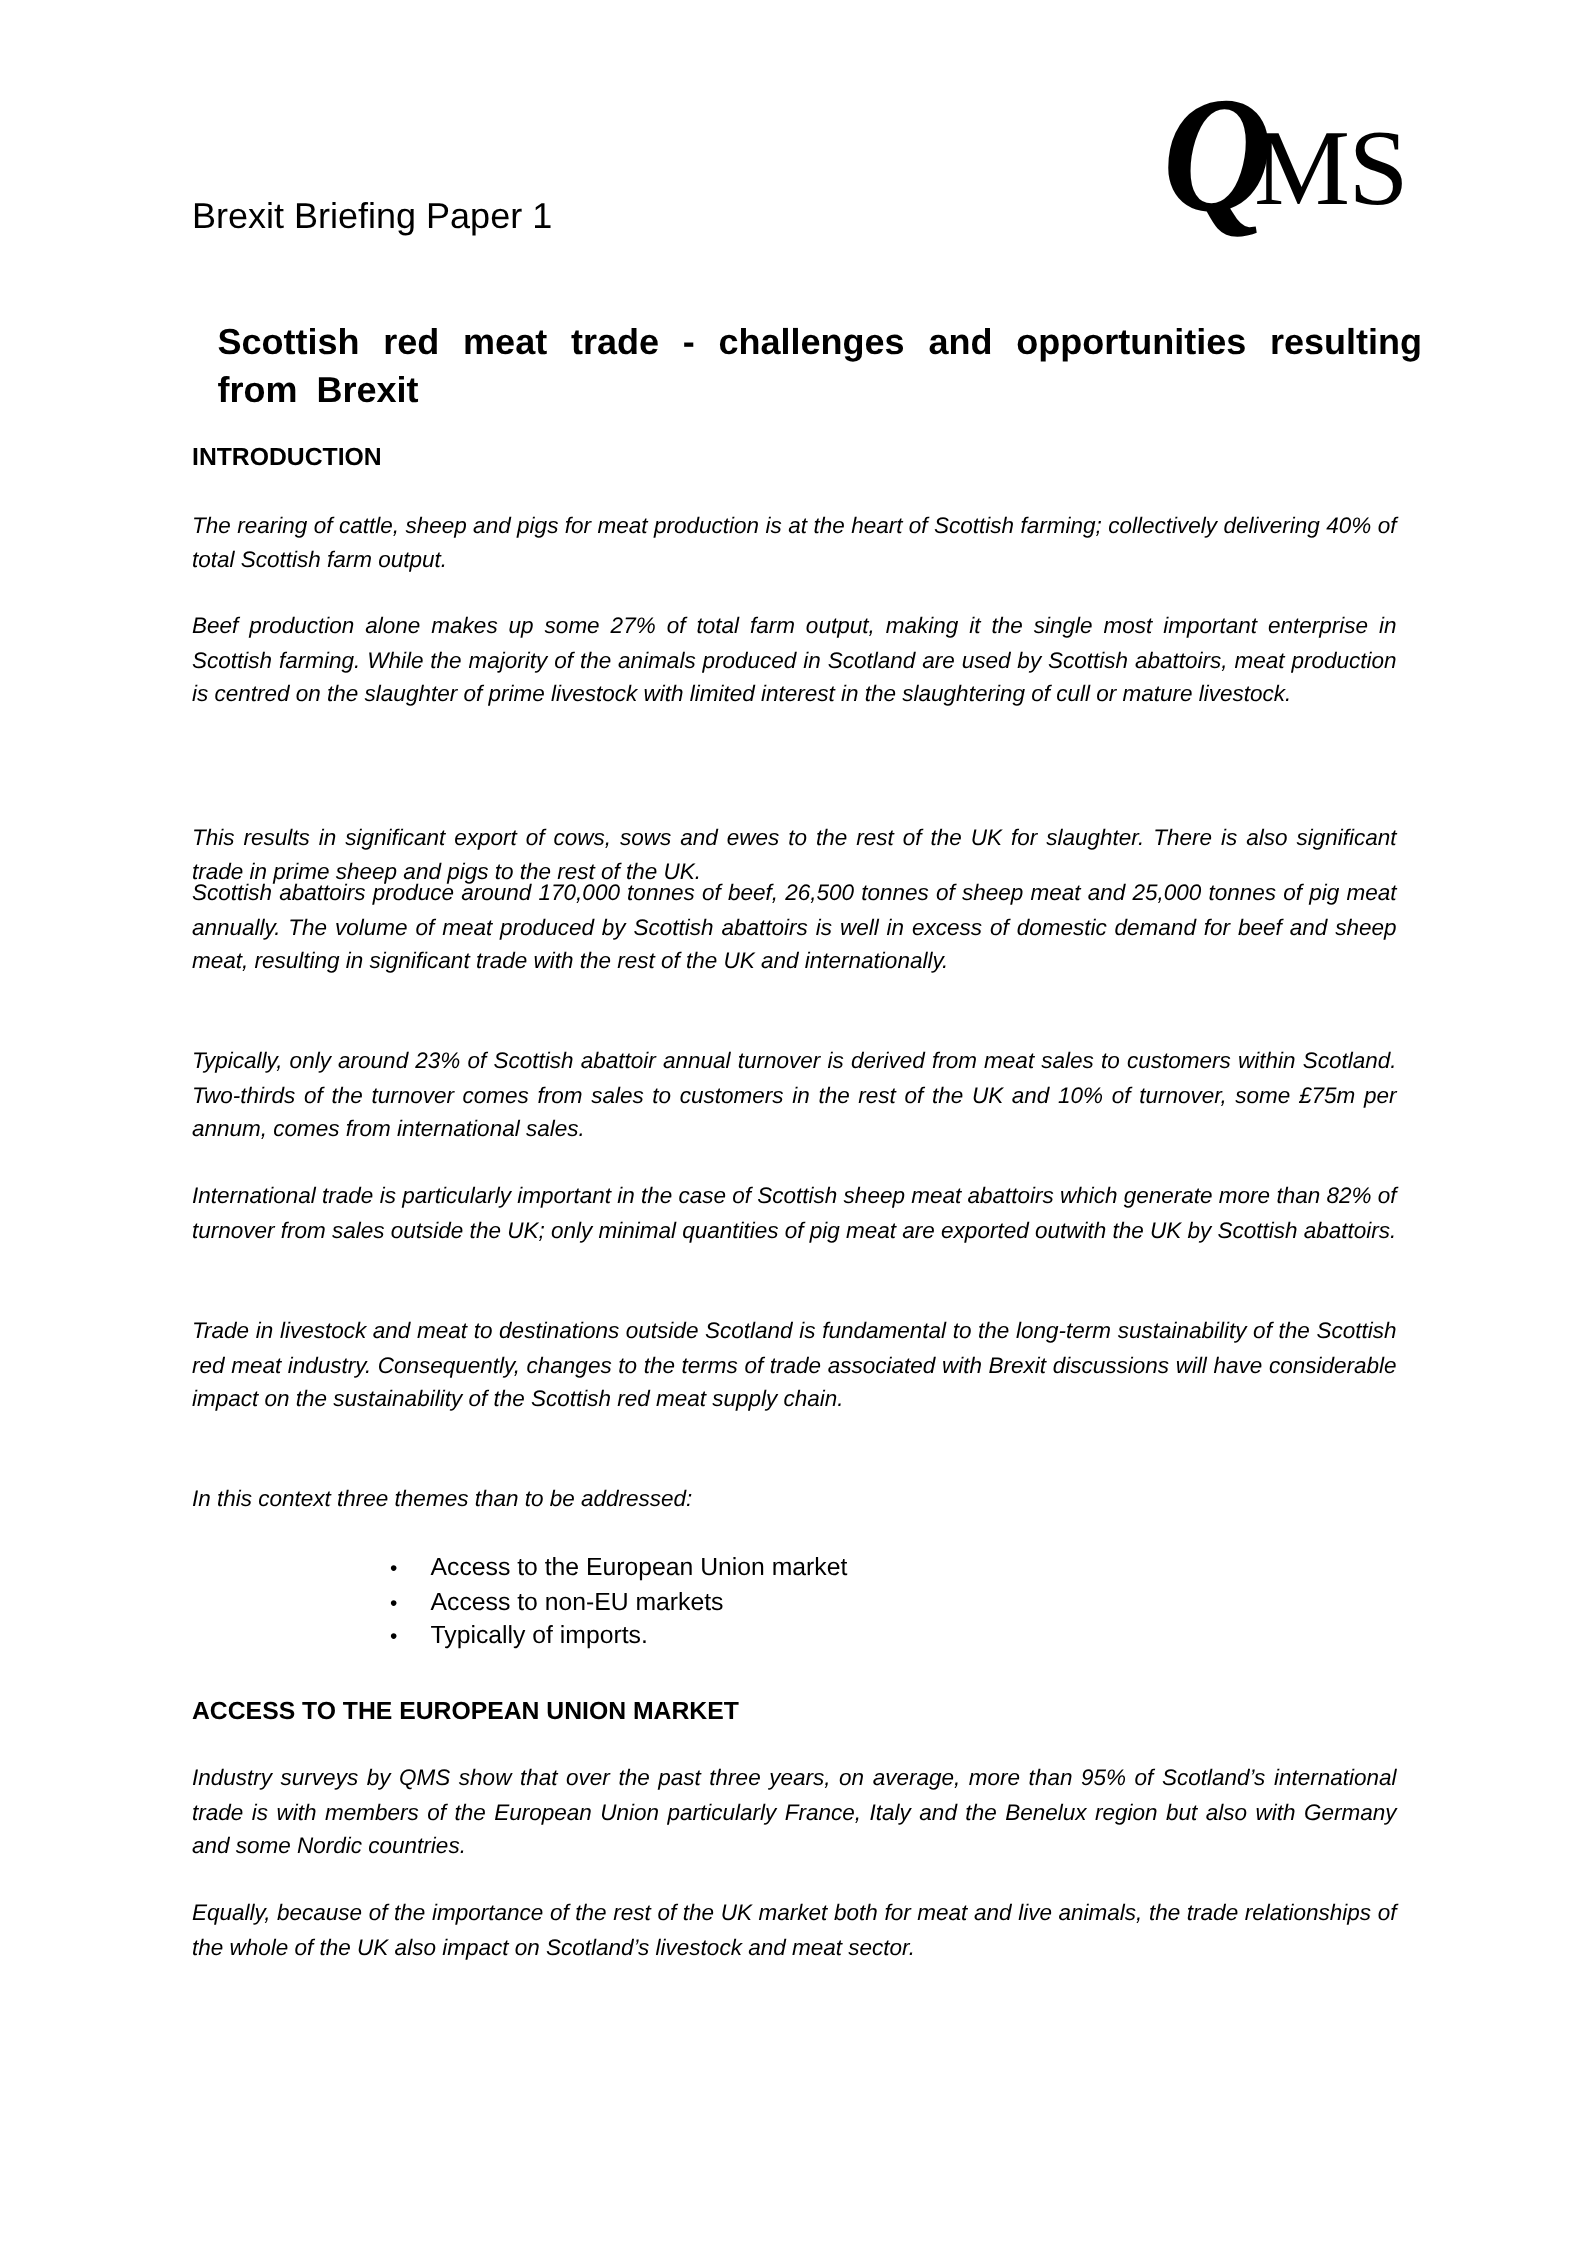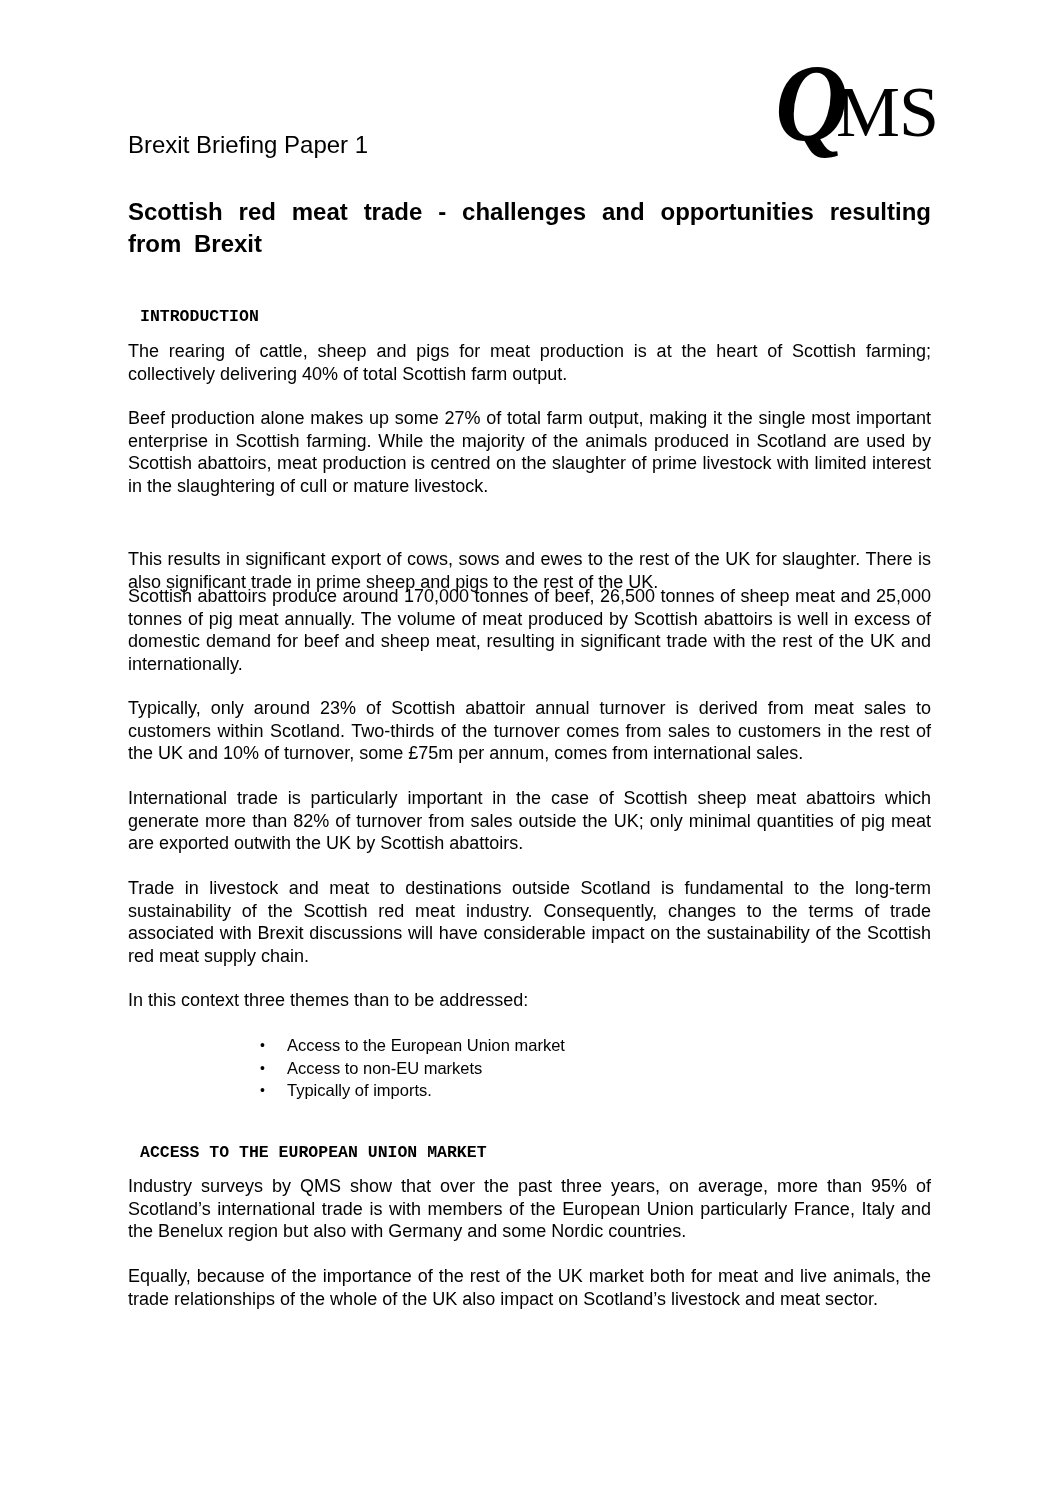--- a/index.html
+++ b/index.html
@@ -21,31 +21,31 @@
     .logo .ms {
       position: absolute; left: 64px; top: 12px;
       font-size: 72px; line-height: 1; letter-spacing: -1px;
     }
     .content { position: absolute; left: 128px; top: 0; width: 803px; }
     h1.brief {
       position: absolute; top: 130px; left: 0; margin: 0;
       font-size: 24px; font-weight: normal; line-height: 30px;
     }
     h1.title {
-      position: absolute; top: 196px; left: 0; width: 803px; margin: 0;
+      position: absolute; top: 196px; left: 0; width: 803px; margin: 17px;
       font-size: 24px; font-weight: bold; line-height: 32px;
       text-align: justify; text-align-last: left; word-spacing: 6px;
     }
     h2 {
-      position: absolute; left: 0; margin: 12px;
-      font-size: 16.5px; font-weight: bold; line-height: 20px; font-family: Liberation Mono, monospace;
+      position: absolute; left: 0; margin: 0;
+      font-size: 16.5px; font-weight: bold; line-height: 20px;
     }
     p {
       position: absolute; left: 0; width: 803px; margin: 0;
-      font-size: 18px; line-height: 22.5px; text-align: justify;
+      font-size: 15px; line-height: 22.5px; text-align: justify; font-style: italic;
     }
     ul {
       position: absolute; left: 0; margin: 0; padding: 0; list-style: none;
       font-size: 16.5px; line-height: 22.5px;
     }
     ul li { position: relative; padding-left: 159px; }
     ul li .bullet {
       position: absolute; left: 132px; top: 0; font-size: 14px;
     }
   </style>

